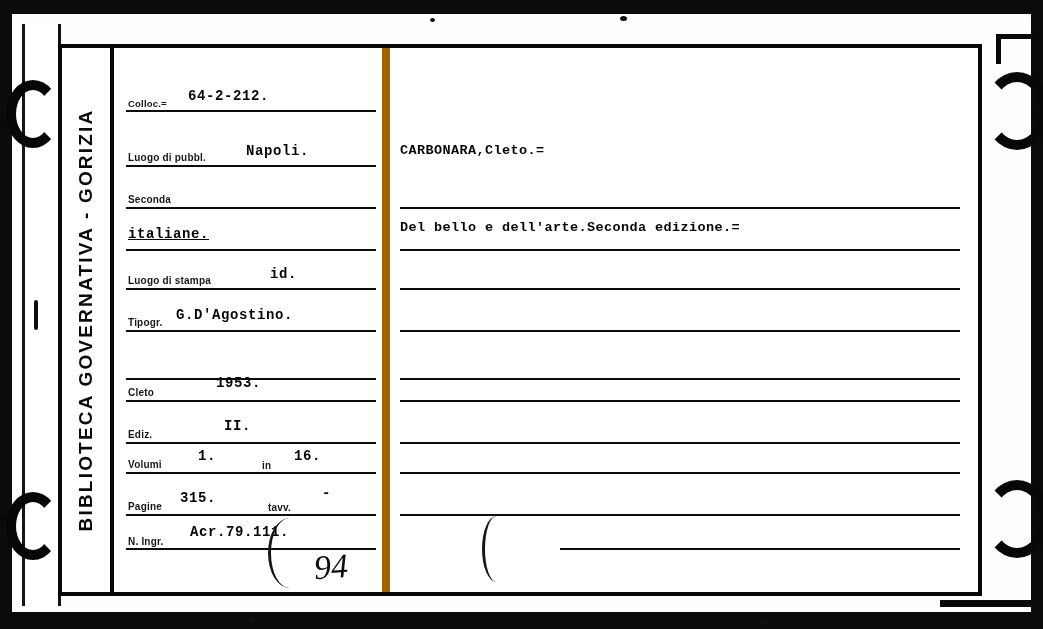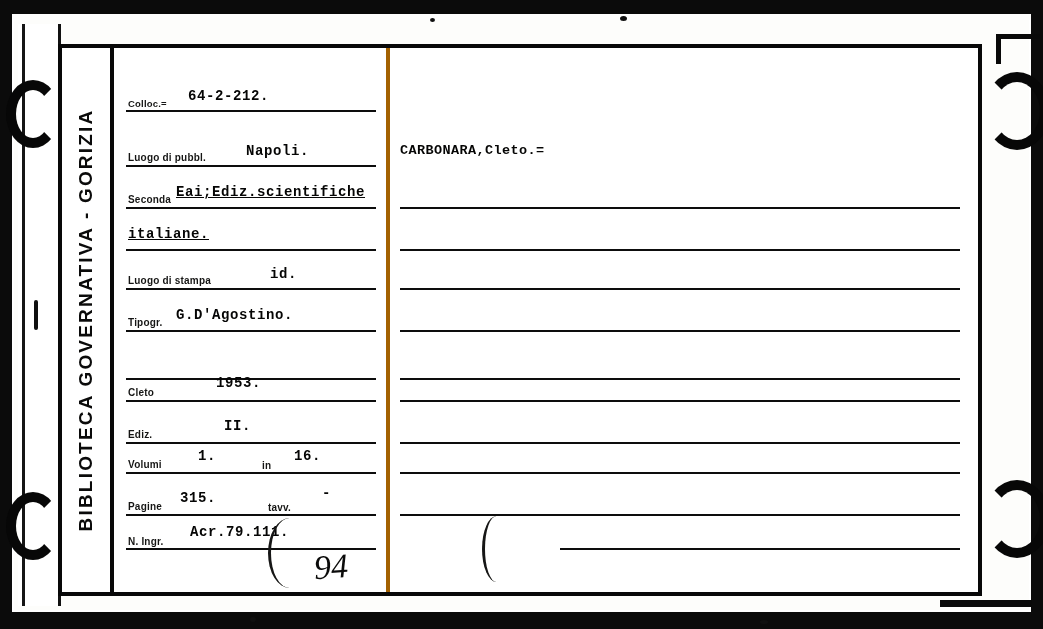--- a/index.html
+++ b/index.html
@@ -105,21 +105,21 @@
     font-size: 19px;
     letter-spacing: 2.2px;
     color: #101010;
   }
 
   
   .col-left {
     position: absolute;
     left: 56px; top: 0;
     width: 272px; height: 100%;
-    border-right: 4px solid #a16207;
+    border-right: 8px solid #a16207;
     box-sizing: border-box;
   }
   .col-right {
     position: absolute;
     left: 332px; top: 0;
     right: 0; height: 100%;
   }
 
   
   .rule {
@@ -239,21 +239,20 @@
       <div class="rule" style="left:8px;  top:466px; width:250px;"></div>
       <div class="rule" style="left:8px;  top:500px; width:250px;"></div>
 
       <span class="caption" style="left:10px; top:50px;">Colloc.=</span>
       <span class="tw" style="left:70px; top:40px;">64-2-212.</span>
 
       <span class="caption small" style="left:10px; top:104px;">Luogo di pubbl.</span>
       <span class="tw" style="left:128px; top:95px;">Napoli.</span>
 
       <span class="caption small" style="left:10px; top:146px;">Seconda</span>
-      <span class="tw underline" style="left:58px; top:136px;">Eai;Ediz.scientifiche</span>
 
       <span class="tw underline" style="left:10px; top:178px;">italiane.</span>
 
       <span class="caption small" style="left:10px; top:227px;">Luogo di stampa</span>
       <span class="tw" style="left:152px; top:218px;">id.</span>
 
       <span class="caption small" style="left:10px; top:269px;">Tipogr.</span>
       <span class="tw" style="left:58px; top:259px;">G.D'Agostino.</span>
 
       <span class="caption small" style="left:10px; top:339px;">Cleto</span>
@@ -288,18 +287,19 @@
       <div class="rule" style="left:6px;  top:282px; width:560px;"></div>
       <div class="rule" style="left:6px;  top:330px; width:560px;"></div>
       <div class="rule" style="left:6px;  top:352px; width:560px;"></div>
       <div class="rule" style="left:6px;  top:394px; width:560px;"></div>
       <div class="rule" style="left:6px;  top:424px; width:560px;"></div>
       <div class="rule" style="left:6px;  top:466px; width:560px;"></div>
       <div class="rule" style="left:166px; top:500px; width:400px;"></div>
 
       <span class="tw-title" style="left:6px; top:95px;">CARBONARA,Cleto.=</span>
 
+      <span class="tw-title" style="left:6px; top:172px;">Del bello e dell'arte.Seconda edizione.=</span>
 
       <div style="position:absolute;left:88px;top:468px;width:26px;height:66px;border-left:3px solid #1b1b1b;border-radius:60% 0 0 60%;"></div>
     </div>
 
   </div>
 </div>
 
 </body></html>

